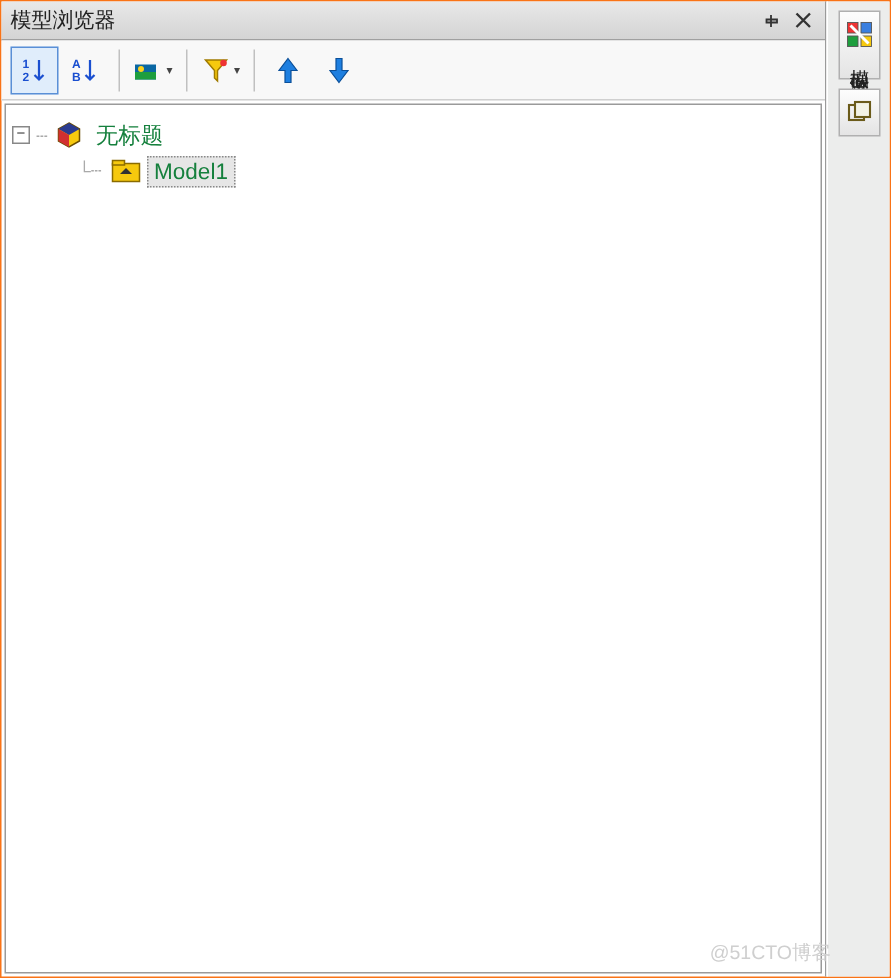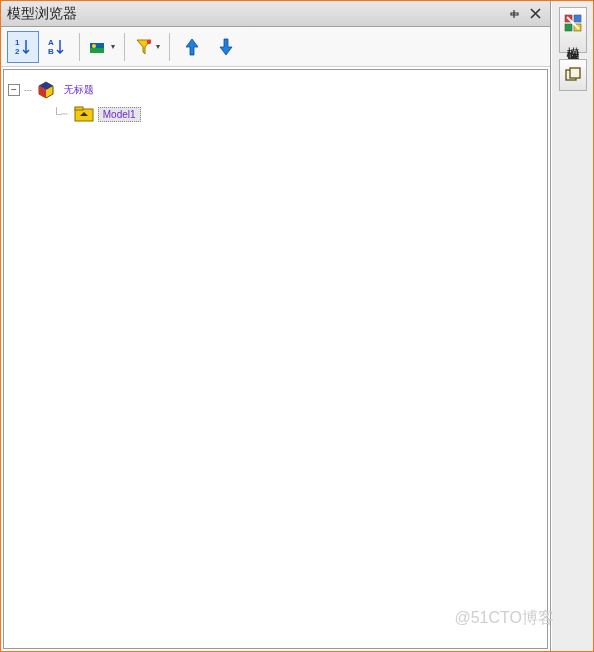--- a/index.html
+++ b/index.html
@@ -108,22 +108,22 @@
   color: #333;
   background: #fff;
 }
 .tree-conn {
   color: #aaa;
   font-size: 12px;
   margin-left: 22px;
   margin-right: 2px;
 }
 .node-label {
-  font-size: 10px;
-  color: #6d28d9;
+  font-size: 15px;
+  color: #15803d;
   padding: 1px 4px;
 }
 .node-label.selected {
   background: #e6e6e6;
   border: 1px dotted #888;
 }
 .side-panel {
   width: 42px;
   background: #ecedec;
   border-left: 1px solid #fff;
@@ -146,23 +146,23 @@
 .vtext {
   writing-mode: vertical-rl;
   text-orientation: upright;
   font-size: 13px;
   color: #222;
   letter-spacing: 2px;
 }
 .watermark {
   position: absolute;
   right: 40px;
-  bottom: 23px;
+  bottom: 8px;
   color: #cfcfcf;
-  font-size: 16px;
+  font-size: 13px;
   pointer-events: none;
 }
 
 svg { display: block; }
 </style>
 </head>
 <body>
 
 <div class="container">
   <div class="main-panel">

